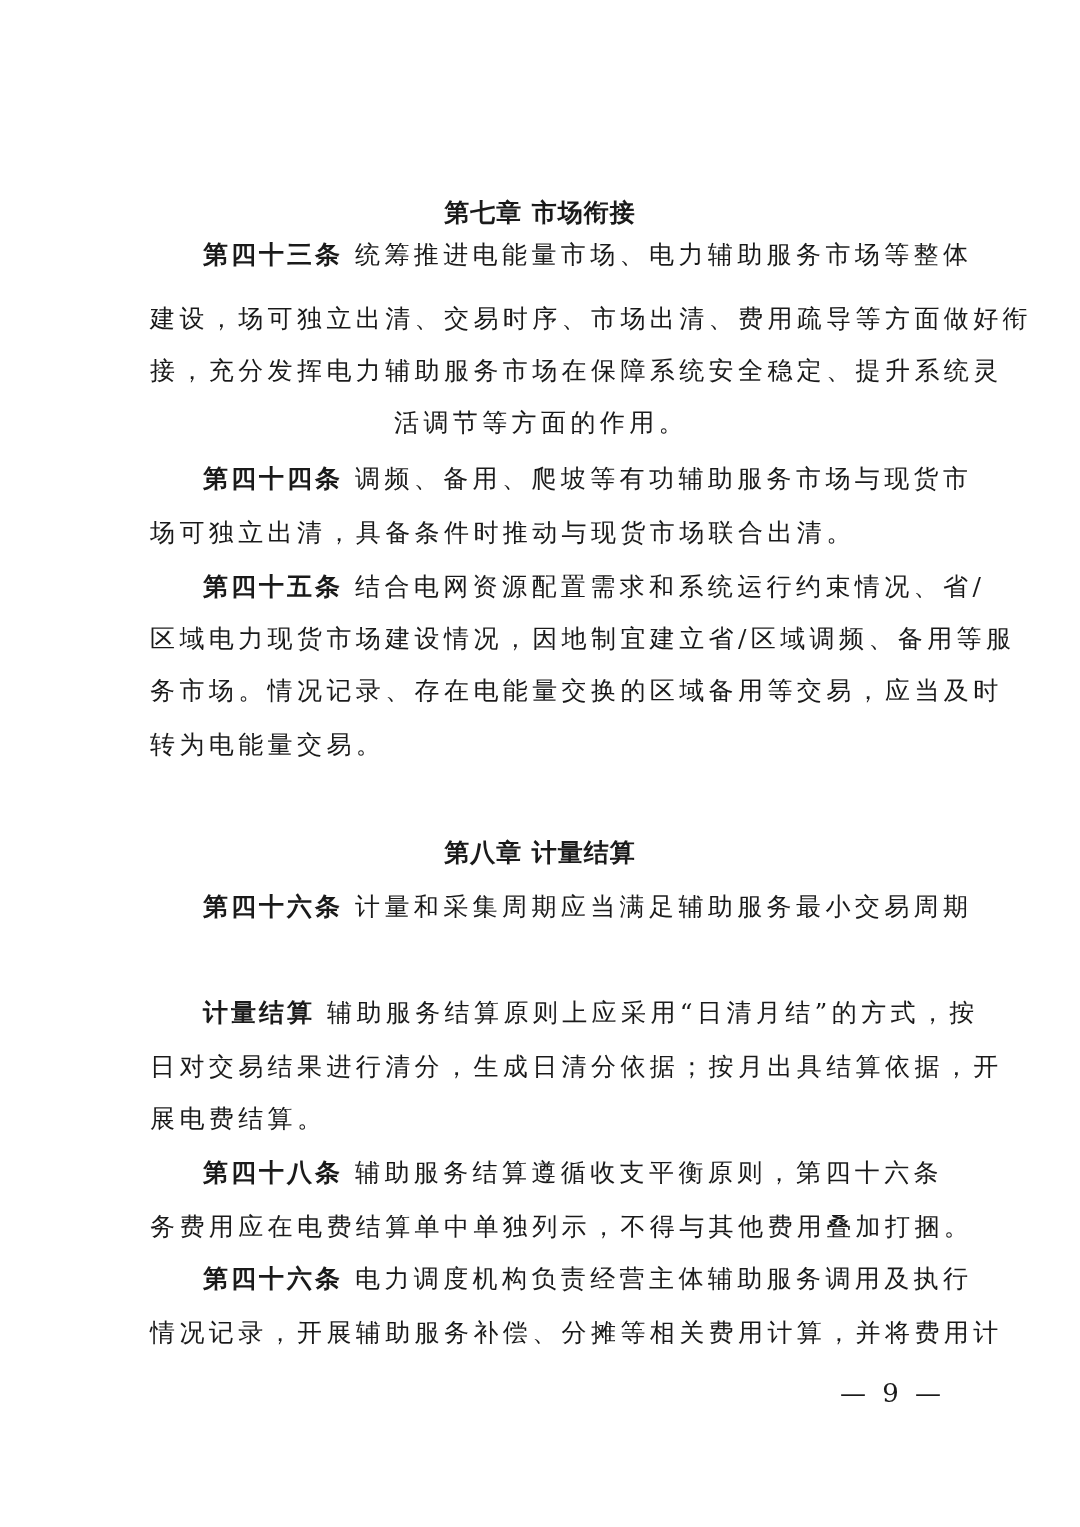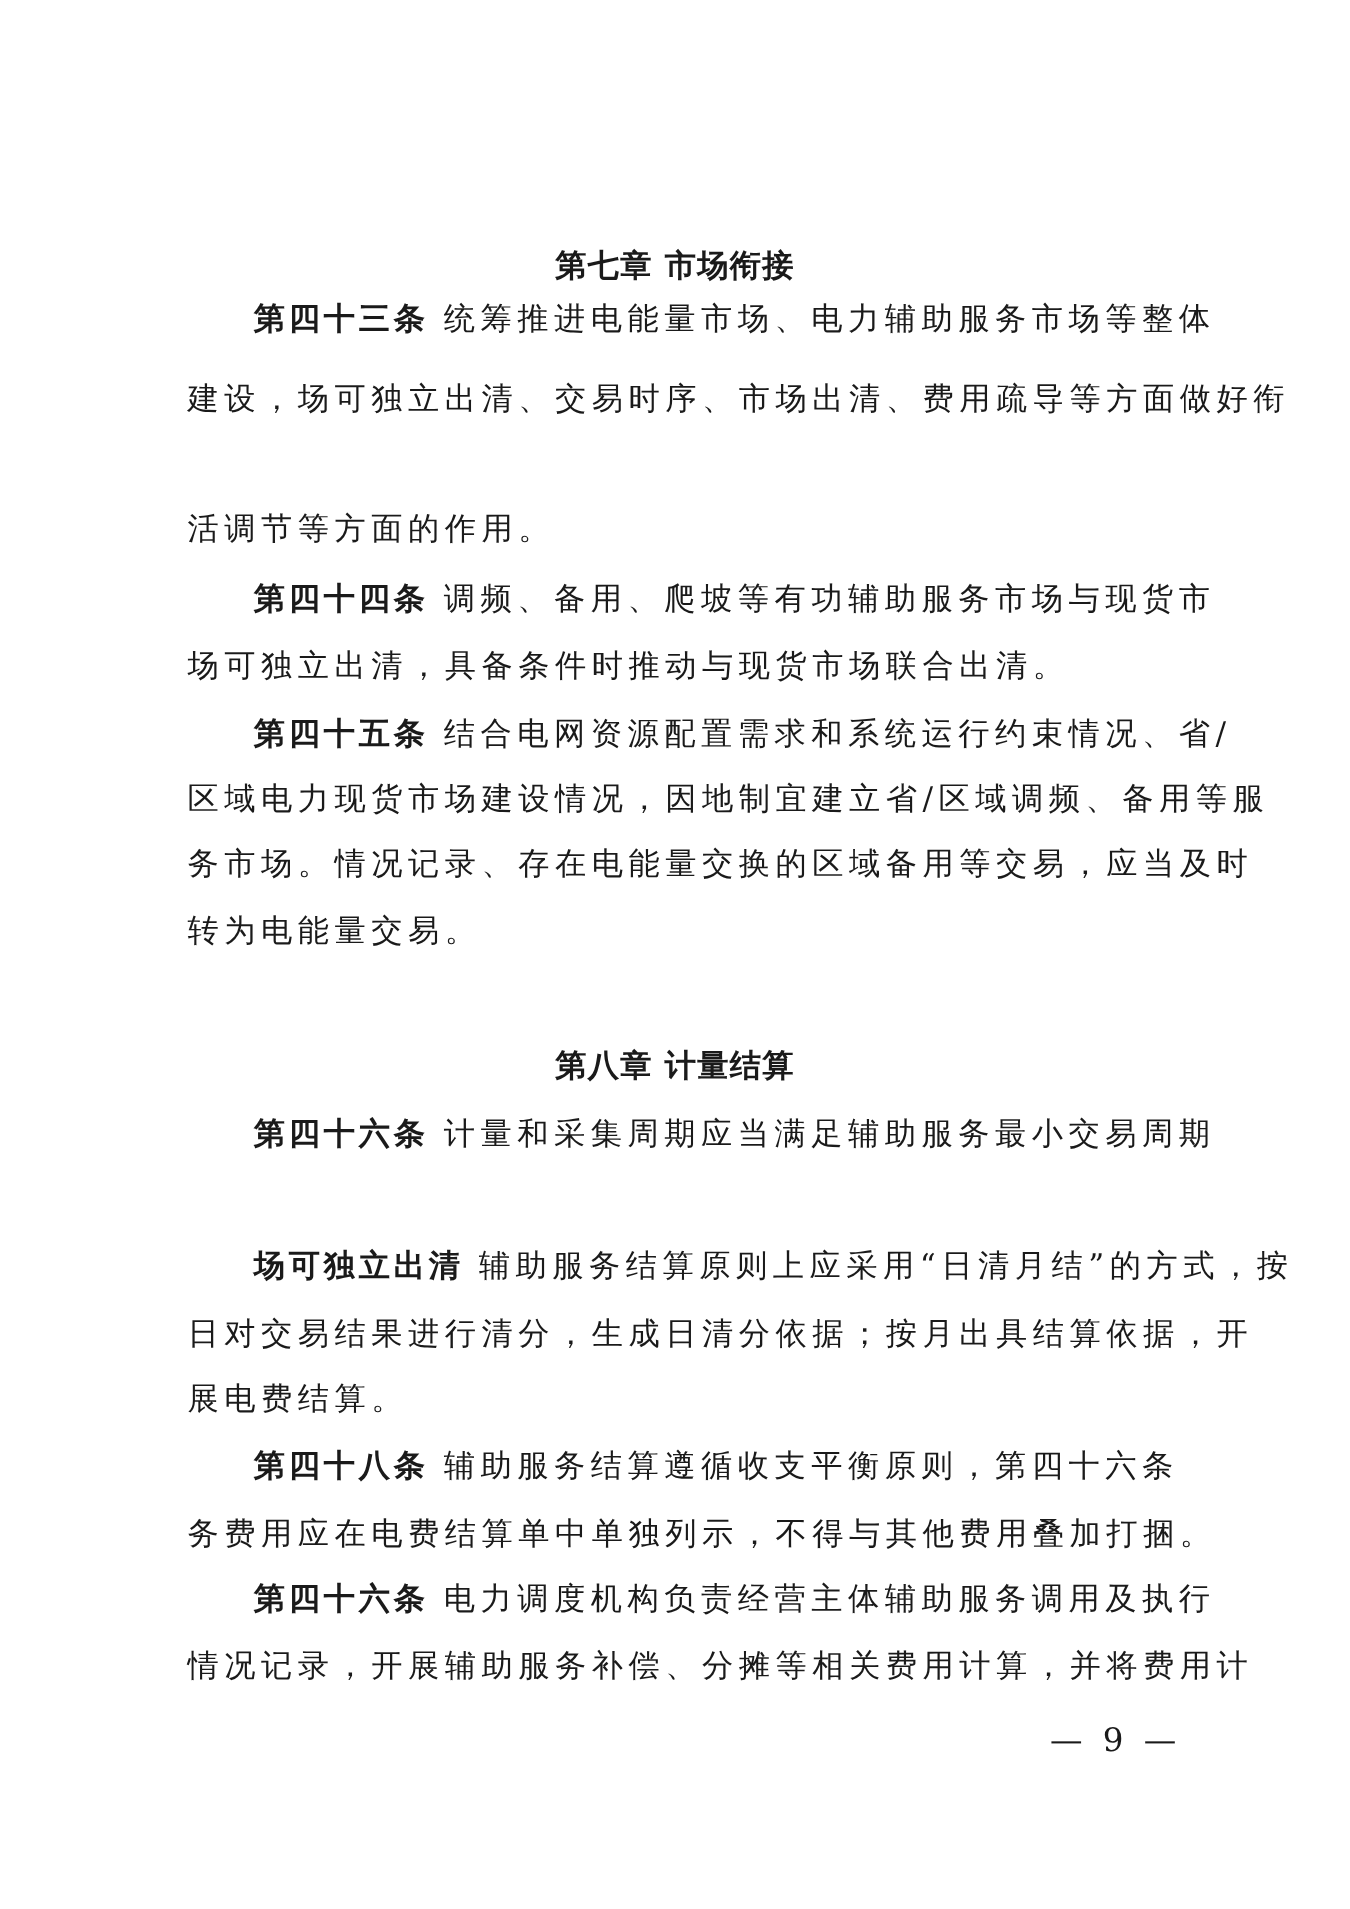--- a/index.html
+++ b/index.html
@@ -18,35 +18,36 @@
   </style>
 </head>
 <body>
 
 <div class="page">
 
   <div class="chapter" style="top:198px;">第七章  市场衔接</div>
 
   <div class="line first" style="top:240px;"><span class="article-no">第四十三条</span><span>统筹推进电能量市场、电力辅助服务市场等整体</span></div>
   <div class="line" style="top:304px;">建设，场可独立出清、交易时序、市场出清、费用疏导等方面做好衔</div>
-  <div class="line" style="top:408px;">活调节等方面的作用。</div>
+  <div class="line" style="top:356px;">接，充分发挥电力辅助服务市场在保障系统安全稳定、提升系统灵</div>
+  <div class="line" style="top:408px;text-align:center;">活调节等方面的作用。</div>
 
   <div class="line first" style="top:464px;"><span class="article-no">第四十四条</span><span>调频、备用、爬坡等有功辅助服务市场与现货市</span></div>
   <div class="line" style="top:518px;">场可独立出清，具备条件时推动与现货市场联合出清。</div>
 
   <div class="line first" style="top:572px;"><span class="article-no">第四十五条</span><span>结合电网资源配置需求和系统运行约束情况、省/</span></div>
   <div class="line" style="top:624px;">区域电力现货市场建设情况，因地制宜建立省/区域调频、备用等服</div>
   <div class="line" style="top:676px;">务市场。情况记录、存在电能量交换的区域备用等交易，应当及时</div>
   <div class="line" style="top:730px;">转为电能量交易。</div>
 
   <div class="chapter" style="top:838px;">第八章  计量结算</div>
 
   <div class="line first" style="top:892px;"><span class="article-no">第四十六条</span><span>计量和采集周期应当满足辅助服务最小交易周期</span></div>
 
-  <div class="line first" style="top:998px;"><span class="article-no">场可独立出清</span><span>辅助服务结算原则上应采用“日清月结”的方式，按</span></div>
+  <div class="line first" style="top:998px;"><span class="article-no">计量结算</span><span>辅助服务结算原则上应采用“日清月结”的方式，按</span></div>
   <div class="line" style="top:1052px;">日对交易结果进行清分，生成日清分依据；按月出具结算依据，开</div>
   <div class="line" style="top:1104px;">展电费结算。</div>
 
   <div class="line first" style="top:1158px;"><span class="article-no">第四十八条</span><span>辅助服务结算遵循收支平衡原则，第四十六条</span></div>
   <div class="line" style="top:1212px;">务费用应在电费结算单中单独列示，不得与其他费用叠加打捆。</div>
 
   <div class="line first" style="top:1264px;"><span class="article-no">第四十六条</span><span>电力调度机构负责经营主体辅助服务调用及执行</span></div>
   <div class="line" style="top:1318px;text-align:right;">情况记录，开展辅助服务补偿、分摊等相关费用计算，并将费用计</div>
 
   <div class="page-num">— 9 —</div>

